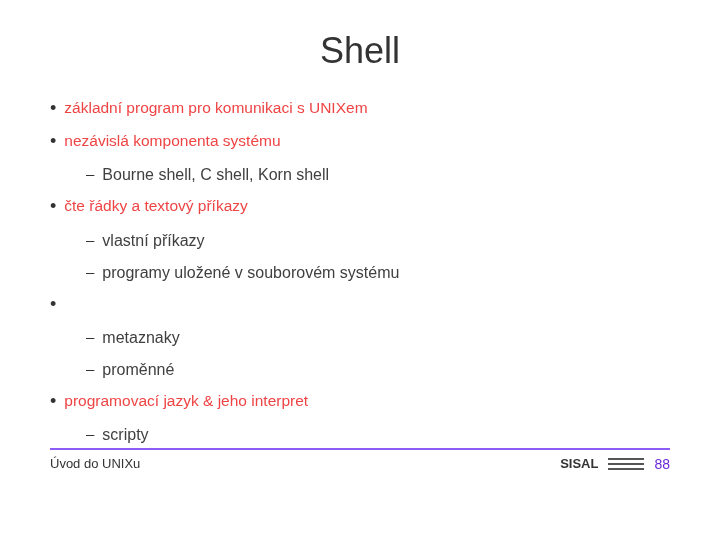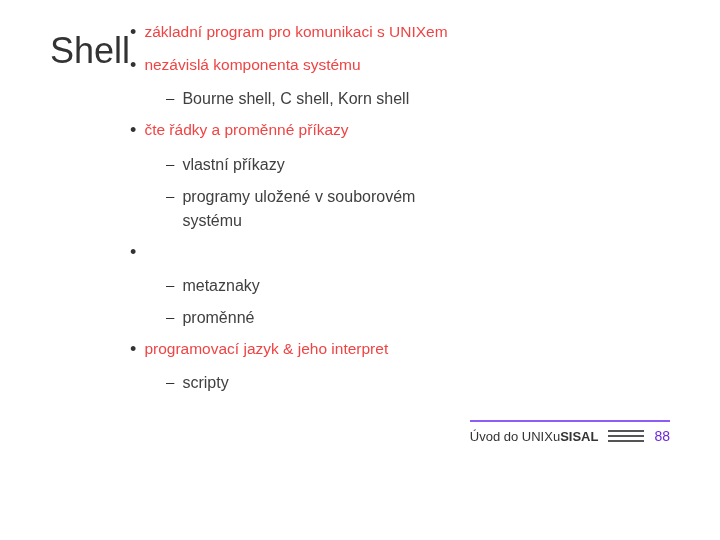--- a/index.html
+++ b/index.html
@@ -14,21 +14,21 @@
       background: #ffffff;
       font-family: Arial, sans-serif;
       overflow: hidden;
     }
 
     .slide {
       width: 720px;
       height: 452px;
       background: #ffffff;
       display: flex;
-      flex-direction: row;
+      flex-direction: column;
       padding: 20px 50px 0 50px;
       position: relative;
     }
 
     .title {
       text-align: center;
       font-size: 36px;
       font-weight: normal;
       color: #333333;
       margin-bottom: 24px;
@@ -148,21 +148,21 @@
       <span class="bullet-dot">•</span>
       <span class="bullet-text">nezávislá komponenta systému</span>
     </div>
     <div class="sub-item">
       <span class="sub-dash">–</span>
       <span class="sub-text">Bourne shell, C shell, Korn shell</span>
     </div>
 
     <div class="bullet-item">
       <span class="bullet-dot">•</span>
-      <span class="bullet-text">čte řádky a proměnné příkazy</span>
+      <span class="bullet-text">čte řádky a textový příkazy</span>
     </div>
     <div class="sub-item">
       <span class="sub-dash">–</span>
       <span class="sub-text">vlastní příkazy</span>
     </div>
     <div class="sub-item">
       <span class="sub-dash">–</span>
       <span class="sub-text">programy uložené v souborovém systému</span>
     </div>
 

